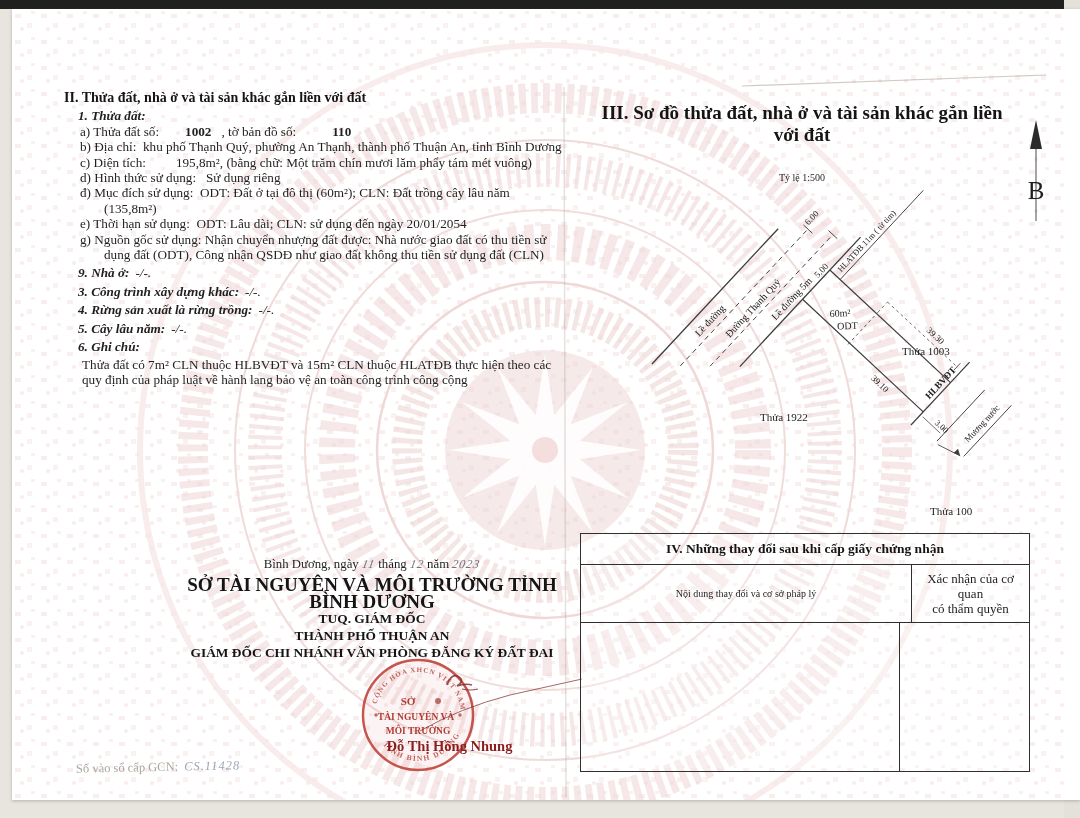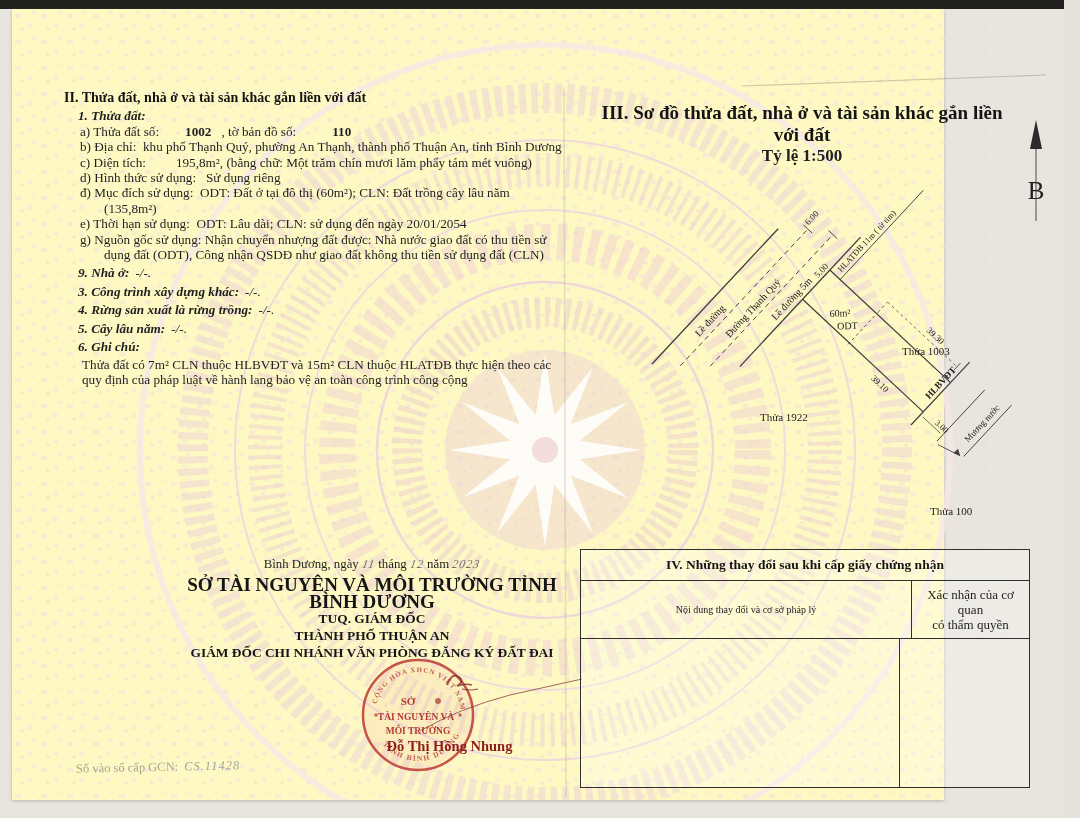--- a/index.html
+++ b/index.html
@@ -5,22 +5,22 @@
   html,body{margin:0;padding:0;}
   body{
     width:1080px;height:818px;position:relative;overflow:hidden;
     background:#e7e5de;
     font-family:"Liberation Serif", serif;
     color:#1f1f1f;
   }
   .photo-top-edge{position:absolute;left:0;top:0;width:1080px;height:9px;background:#20201e;}
   .photo-right-edge{position:absolute;right:0;top:0;width:16px;height:818px;background:#e3e1da;}
   .page{
-    position:absolute;left:12px;top:9px;width:932px;height:791px;
-    background:#fef9c3;
+    position:absolute;left:12px;top:9px;width:1068px;height:791px;
+    background:#ffffff;
     box-shadow:0 1px 3px rgba(90,85,70,.35);
   }
   .wm{position:absolute;left:0;top:0;z-index:0;pointer-events:none;}
   .content{position:absolute;inset:0;z-index:1;}
   .artifacts{position:absolute;inset:0;z-index:2;pointer-events:none;}
 
   
   .col-left{
     position:absolute;left:52px;top:81px;width:500px;
     font-size:13.2px;line-height:15.4px;
@@ -44,27 +44,27 @@
   .sig-line{font-weight:bold;font-size:13.4px;line-height:17px;color:#151515;}
   .stamp-wrap{position:absolute;left:338px;top:644px;width:245px;height:125px;}
   .signer-name{position:absolute;left:340px;top:729px;width:195px;text-align:center;
     font-weight:bold;font-size:14.5px;color:#8c1d1d;}
   .gcn-line{position:absolute;left:64px;top:751px;font-size:12.5px;color:#8d887d;opacity:.75;transform:rotate(-1.2deg);}
   .gcn-line .gval{color:#6e7890;font-style:italic;margin-left:6px;opacity:.9;letter-spacing:1px;}
 
   
   .sec3-head{position:absolute;left:585px;top:93px;width:410px;text-align:center;}
   .sec3-title{font-weight:bold;font-size:19px;color:#141414;}
-  .sec3-scale{font-weight:bold;font-size:17px;margin-top:0;}
+  .sec3-scale{font-weight:normal;font-size:10px;margin-top:26px;}
   .compass{position:absolute;left:1002px;top:106px;}
   .diagram{position:absolute;left:590px;top:150px;}
 
   
   .table4{
-    position:absolute;left:568px;top:540px;width:448px;height:237px;
+    position:absolute;left:568px;top:524px;width:448px;height:237px;
     border:1.5px solid #2f2f2f;background:rgba(255,255,255,0.25);
     display:flex;flex-direction:column;
   }
   .t4-title{height:30px;line-height:30px;text-align:center;font-weight:bold;font-size:13.5px;
     border-bottom:1.5px solid #2f2f2f;color:#141414;}
   .t4-headrow{display:flex;border-bottom:1.5px solid #2f2f2f;}
   .t4-c1{flex:0 0 318px;border-right:1.5px solid #2f2f2f;display:flex;align-items:center;justify-content:center;
     font-size:10px;padding:8px 6px;text-align:center;}
   .t4-c2{flex:1;display:flex;flex-direction:column;align-items:center;justify-content:center;
     font-size:13px;line-height:15px;padding:6px 4px;text-align:center;}

